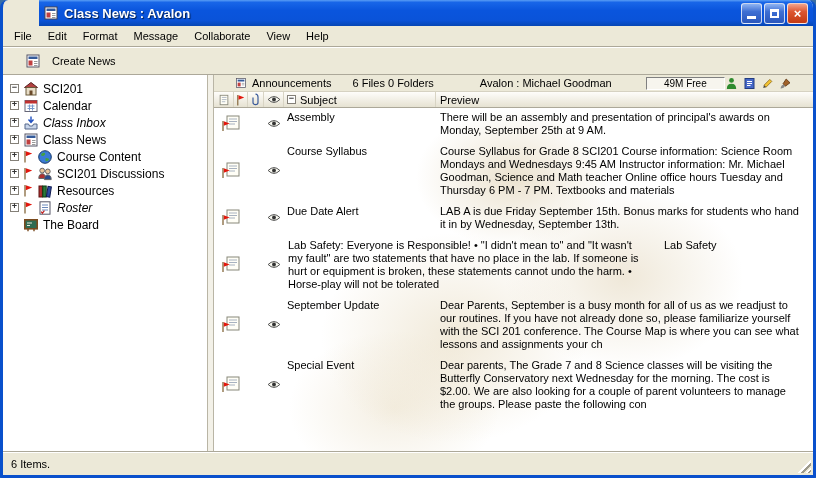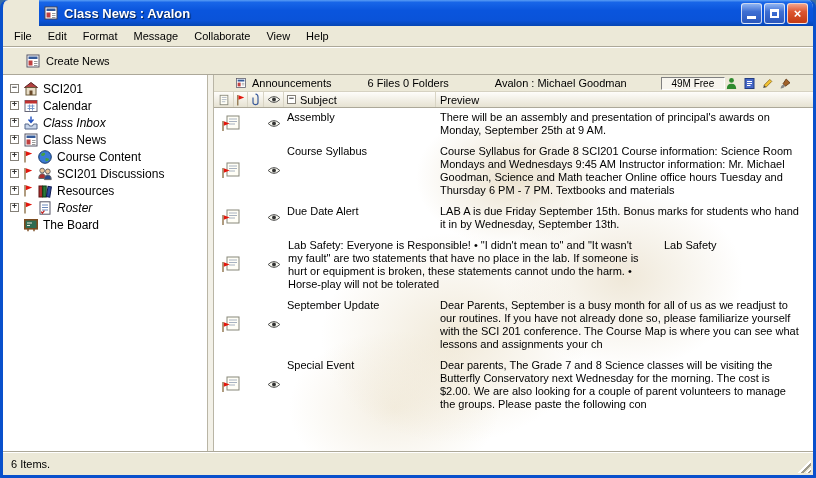--- a/index.html
+++ b/index.html
@@ -23,21 +23,21 @@
   .glyph-min{width:9px;height:3px;background:#fff;margin-top:9px}
   .glyph-max{width:9px;height:9px;border:2px solid #fff;border-top-width:3px}
 
   
   .menubar{height:20px;flex:none;display:flex;align-items:center;background:#ECE9D8;padding-left:3px;font-size:11px}
   .menu-item{padding:2px 8px;color:#000}
 
   
   .toolbar{height:29px;flex:none;display:flex;align-items:center;background:#ECE9D8;
     border-top:1px solid #ACA899;box-shadow:inset 0 1px 0 #fff;border-bottom:1px solid #ACA899;padding-left:14px}
-  .tbtn{display:flex;align-items:center;gap:5px;font-size:11px;padding:2px 7px;border:1px solid transparent;border-radius:2px}
+  .tbtn{display:flex;align-items:center;gap:11px;font-size:11px;padding:2px 7px;border:1px solid transparent;border-radius:2px}
 
   
   .content{flex:1;display:flex;min-height:0;background:#fff;box-shadow:inset 0 1px 0 #fff}
   .tree-panel{width:204px;flex:none;background:#fff;padding:5px 0 0 0;overflow:hidden}
   .splitter{width:7px;flex:none;background:#F3F1E8;border-left:1px solid #B9B5A5;border-right:1px solid #B9B5A5}
   .list-panel{flex:1;display:flex;flex-direction:column;min-width:0}
 
   
   .tree-item{display:flex;align-items:center;height:17px;padding-left:7px;gap:4px;font-size:12px;white-space:nowrap;cursor:default}
   .exp{width:9px;height:9px;flex:none;border:1px solid #848078;background:#fff;color:#333;
@@ -45,21 +45,21 @@
   .exp-spacer{width:9px;flex:none}
   .tflag{width:10px;height:13px;flex:none;display:flex;align-items:center}
   .ticon{width:16px;height:16px;flex:none;display:flex;align-items:center;justify-content:center}
   .tlabel{color:#000}
   .italic .tlabel{font-style:italic}
 
   
   .list-header{height:17px;flex:none;display:flex;align-items:center;background:#ECE9D8;
     font-size:11px;padding:0 21px;border-bottom:1px solid #D6D2C2;white-space:nowrap}
   .lh-icon{width:13px;height:13px;margin-right:5px;display:flex;align-items:center}
-  .lh-counts{margin-left:36px}
+  .lh-counts{margin-left:21px}
   .lh-identity{margin-left:46px}
   .lh-free{margin-left:34px;width:100px;height:13px;background:#F7F5EE;
     border:1px solid;border-color:#808080 #fff #fff #808080;
     display:flex;align-items:center;justify-content:center;font-size:10px}
   .lh-icons{margin-left:auto;display:flex;gap:5px;align-items:center}
   .hicon{width:13px;height:13px;display:flex;align-items:center;justify-content:center}
 
   
   .col-headers{height:16px;flex:none;display:flex;align-items:stretch;font-size:11px;
     background:linear-gradient(180deg,#FEFDFA 0%,#E6E2D2 100%);border-bottom:1px solid #ACA899}

